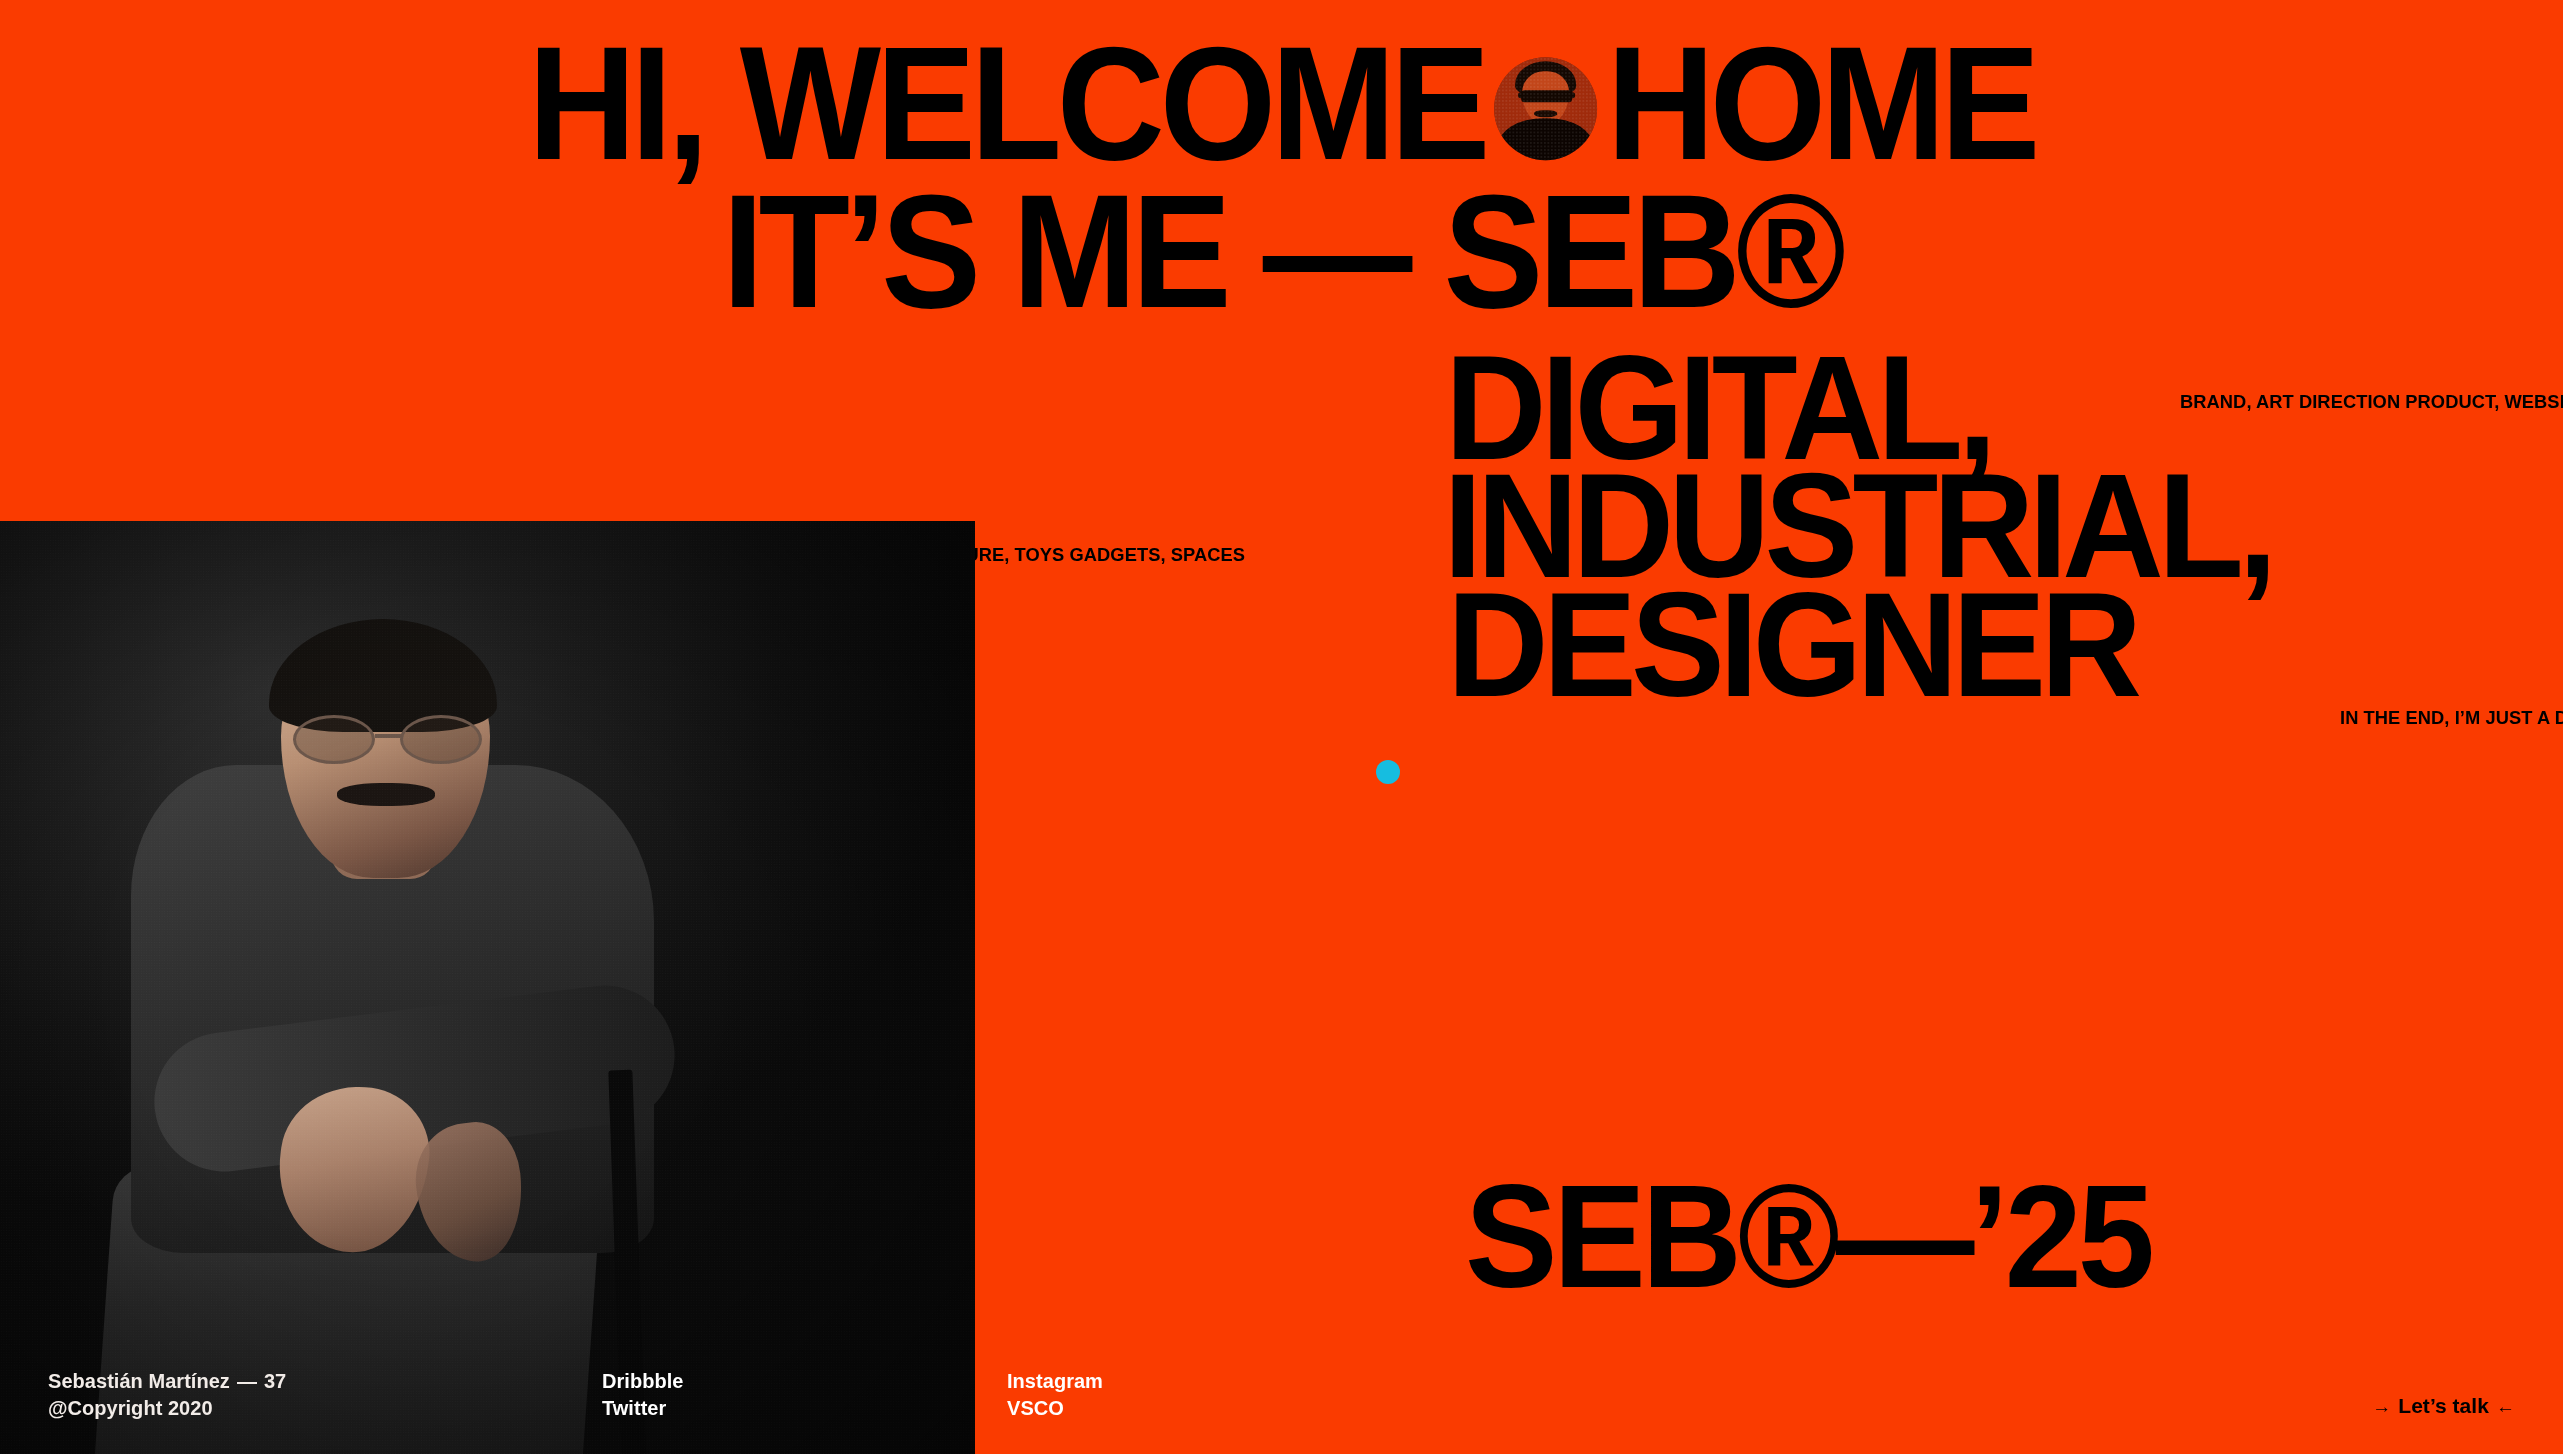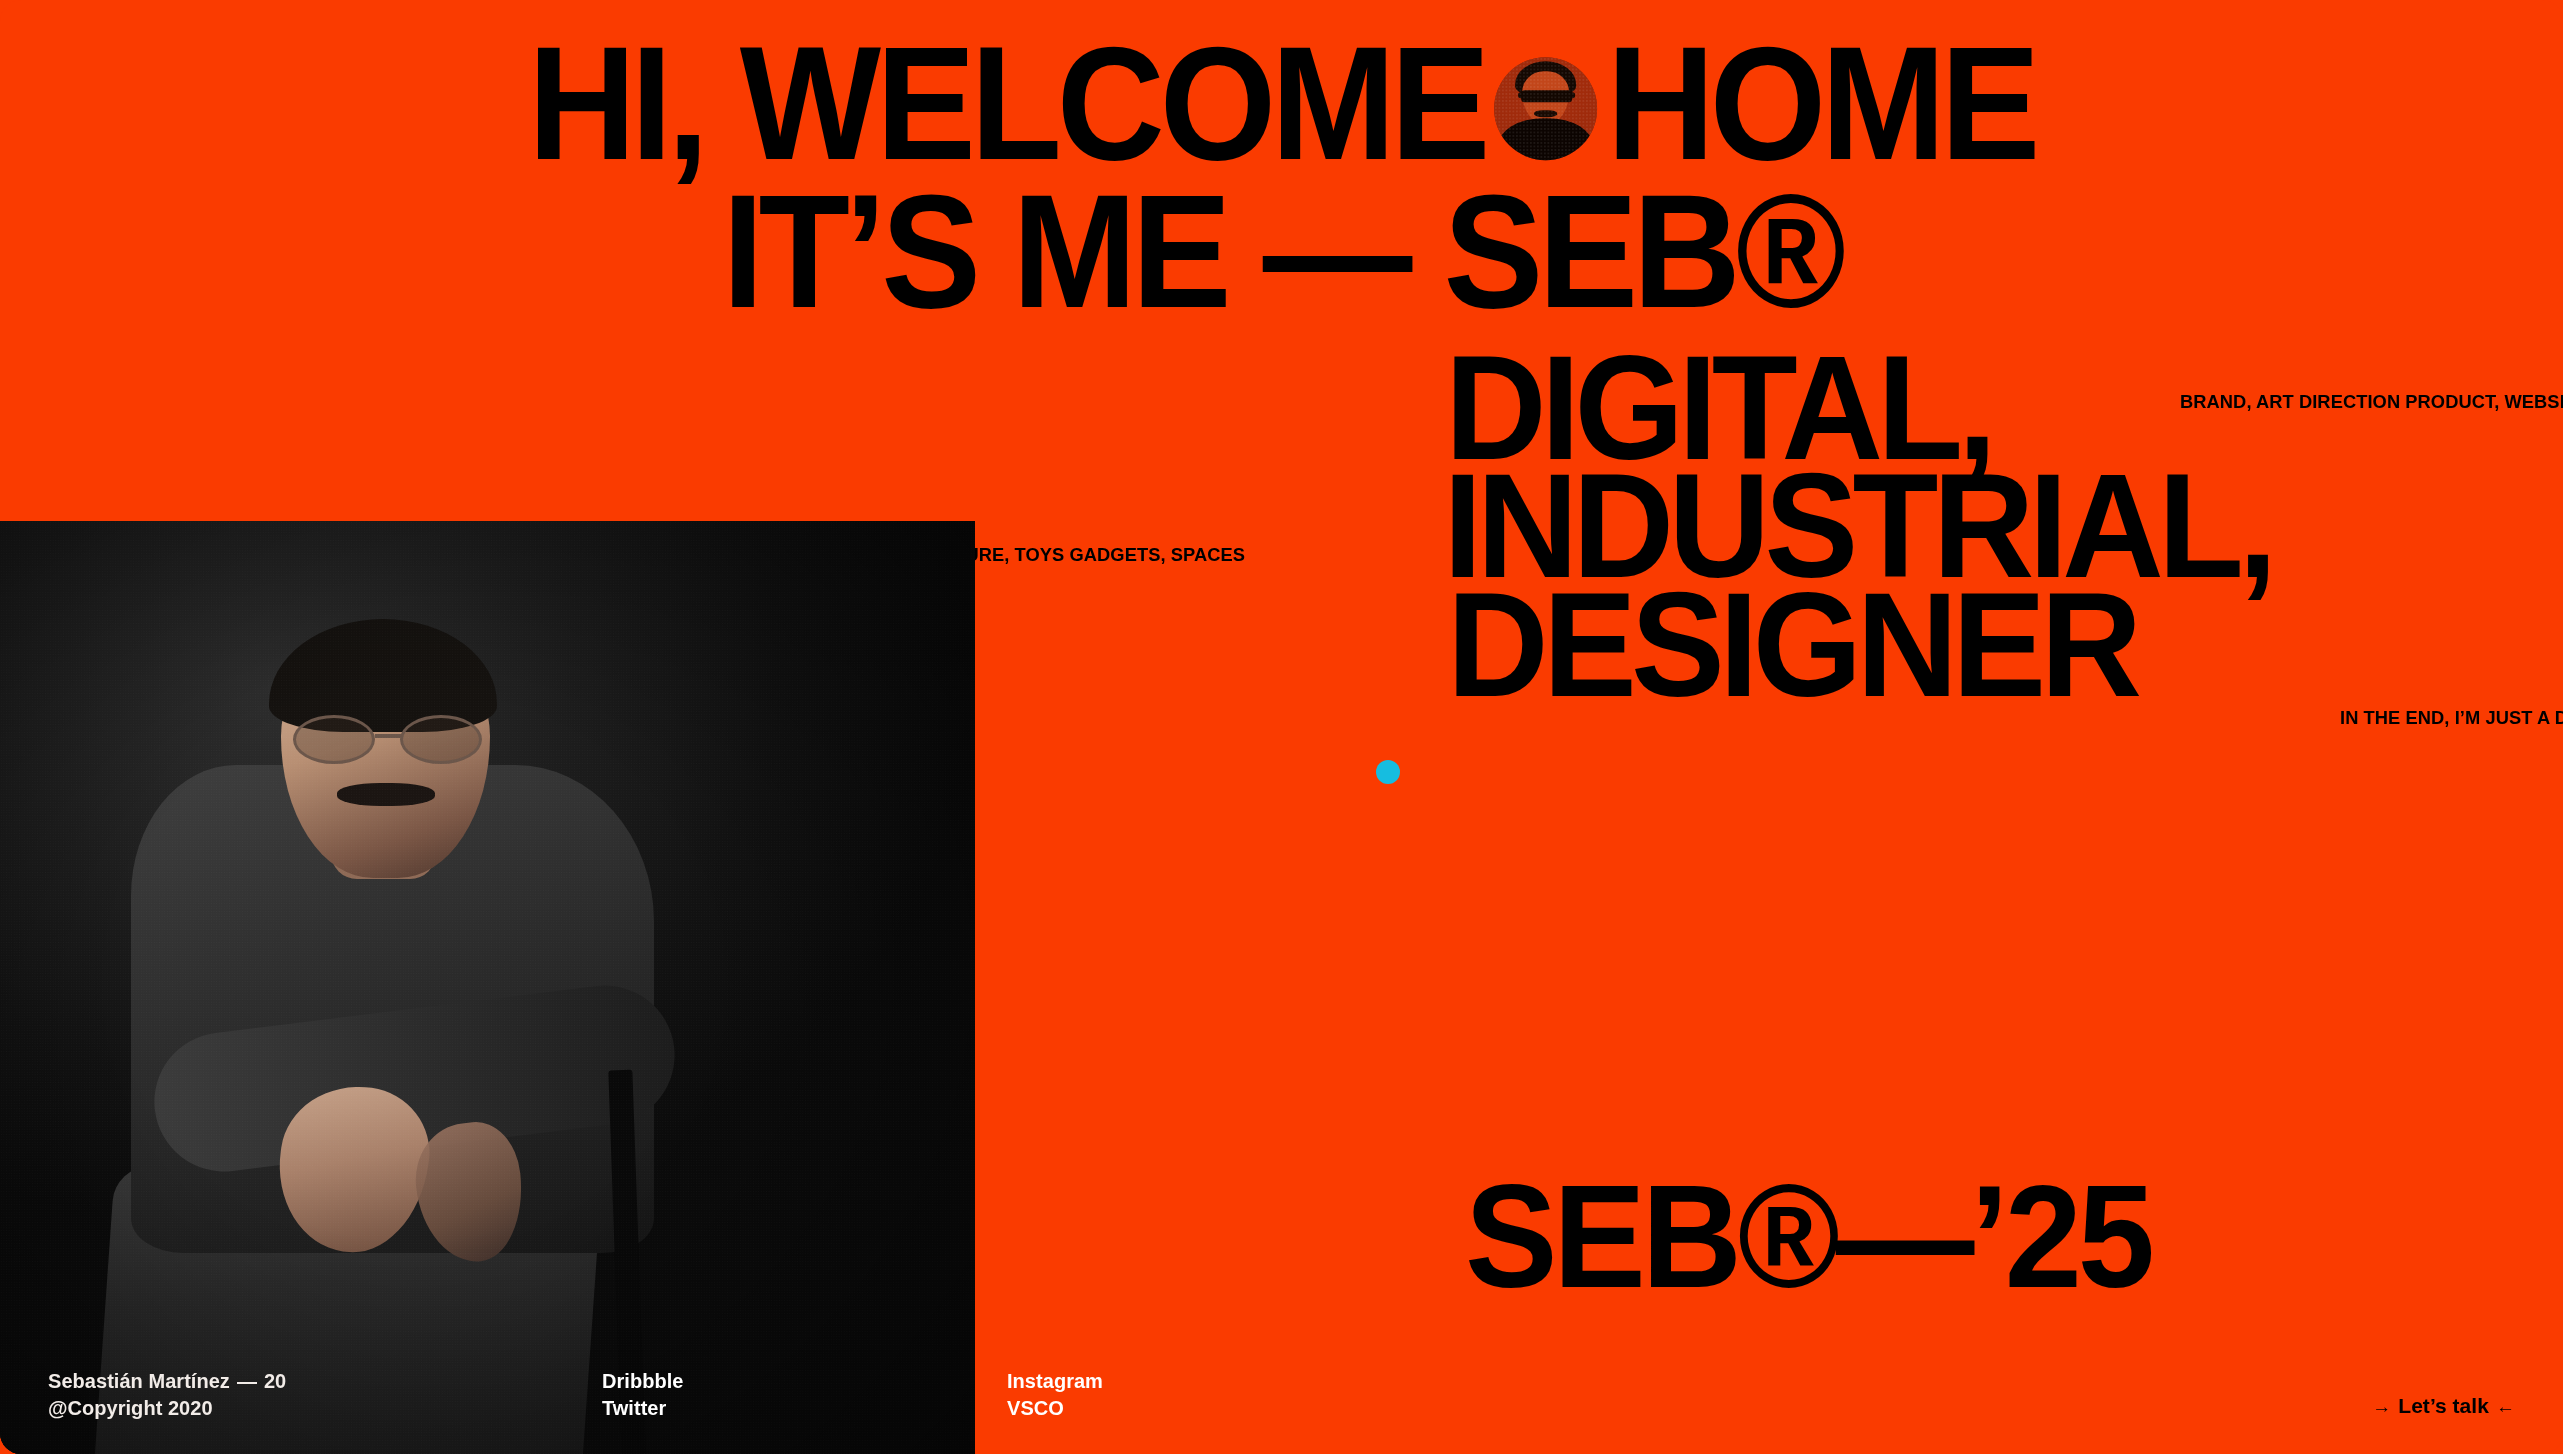--- a/index.html
+++ b/index.html
@@ -9,21 +9,20 @@
     overflow:hidden;
     background:#FA3B00;
     font-family:"Liberation Sans", sans-serif;
     -webkit-font-smoothing:antialiased;
   }
   #stage {
     position:relative;
     width:2563px; height:1454px;
     background:#FA3B00;
     overflow:hidden;
-    border-radius:21px;
   }
 
   
   .hero {
     position:absolute;
     left:0; top:0; width:2563px;
     text-align:center;
     pointer-events:none;
   }
   .hero-line {
@@ -401,21 +400,21 @@
     <div class="ph-hand"></div>
     <div class="ph-hand2"></div>
     <div class="ph-grain"></div>
     <div class="ph-vignette"></div>
   </div>
 
   <div class="footer-block footer-name">
     <div class="row">
       <span>Sebastián Martínez</span>
       <span>—</span>
-      <span>20</span>
+      <span>37</span>
     </div>
     <span class="line">@Copyright 2020</span>
   </div>
 
   <div class="footer-block footer-social-a">
     <span class="line">Dribbble</span>
     <span class="line">Twitter</span>
   </div>
 
   <div class="footer-block footer-social-b">

